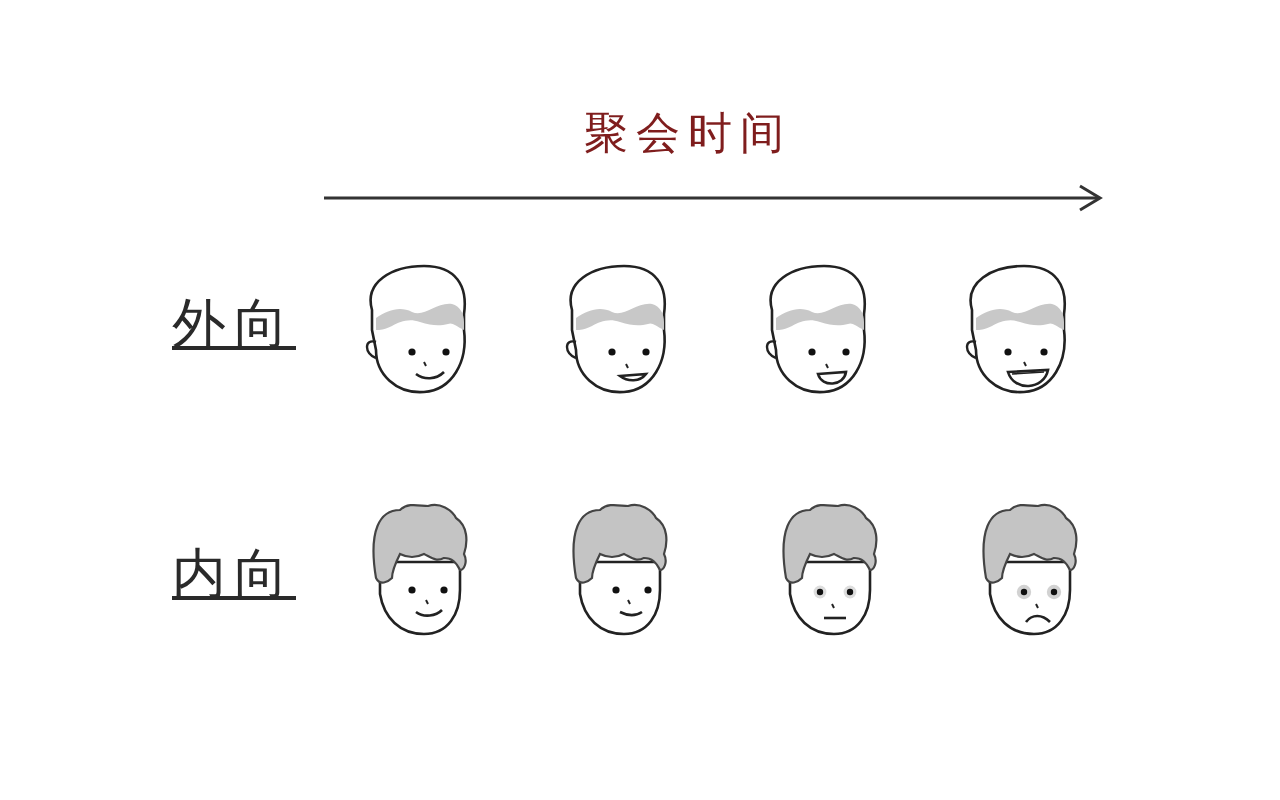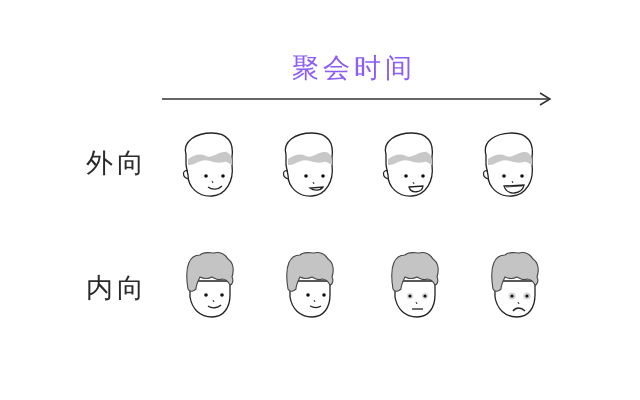--- a/index.html
+++ b/index.html
@@ -1,21 +1,21 @@
 <!DOCTYPE html>
 <html><head>
   <meta charset="utf-8">
   <style>
     html, body { margin: 0; padding: 0; background: #ffffff; }
     body { width: 640px; height: 400px; position: relative; overflow: hidden;
            font-family: "DejaVu Sans", sans-serif; color: #222; }
-    .title { position: absolute; left: 292px; top: 52px; font-size: 27px; letter-spacing: 4px;
-             color: #8b5cf6; line-height: 32px; }
+    .title { position: absolute; left: 292px; top: 52px; font-size: 22px; letter-spacing: 4px;
+             color: #7f1d1d; line-height: 32px; }
     .axis { position: absolute; left: 0; top: 0; }
-    .row-label { position: absolute; left: 86px; font-size: 27px; letter-spacing: 4px; color: #2a2a2a; line-height: 32px; }
+    .row-label { position: absolute; left: 86px; font-size: 27px; letter-spacing: 4px; color: #2a2a2a; line-height: 32px; text-decoration: underline; }
     .face { position: absolute; width: 80px; height: 80px; }
   </style>
 </head>
 <body>
 
 <div class="title">聚会时间</div>
 
 <svg class="axis" width="640" height="400">
   <line x1="162" y1="99" x2="549" y2="99" stroke="#333" stroke-width="1.5"></line>
   <polyline points="540,93 550,99 540,105" fill="none" stroke="#333" stroke-width="1.5"></polyline>

